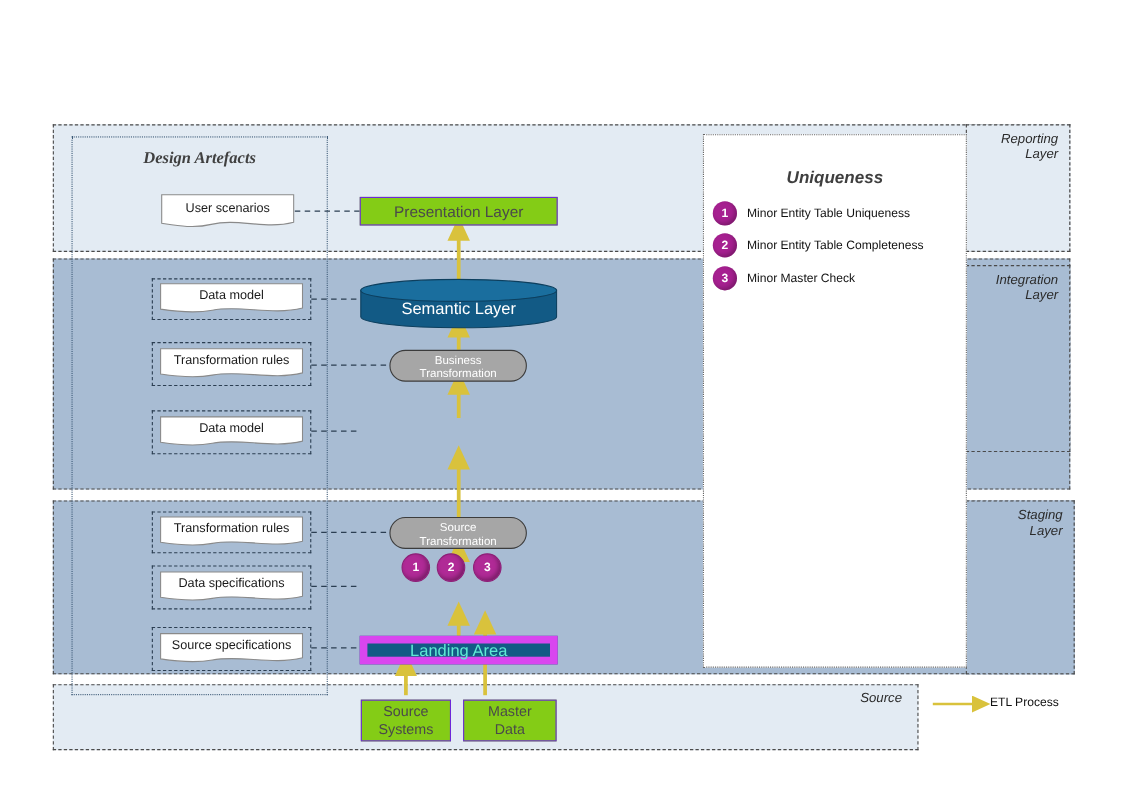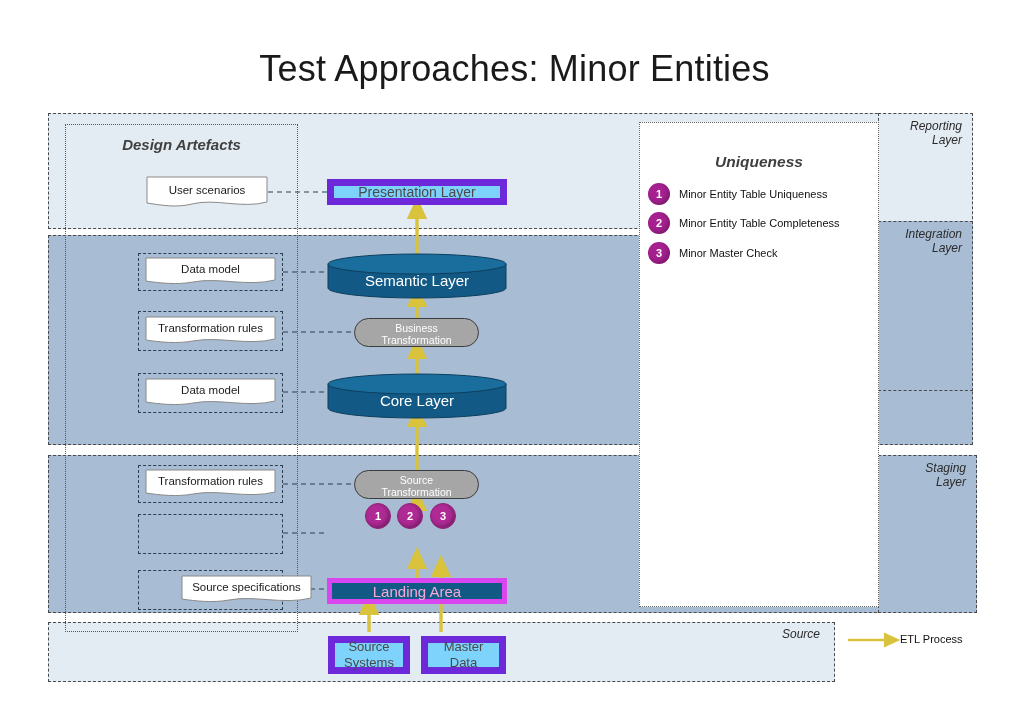--- a/index.html
+++ b/index.html
@@ -56,22 +56,22 @@
     position:absolute;left:0;top:0;width:100%;height:100%;
     display:flex;align-items:center;justify-content:center;
     color:#ffffff;font-size:15px;padding-top:8px;box-sizing:border-box;
   }
 
   
   .boxn{
     position:absolute;box-sizing:border-box;display:flex;
     align-items:center;justify-content:center;text-align:center;
   }
-  .box-white{background:#7dd3fc;border:7px solid #6d28d9;color:#4a4a4a;text-align:center;}
-  .box-blue{background:#125a85;border:5px solid #d946ef;color:#f9a8d4;justify-content:center;}
+  .box-white{background:#84cc16;border:1px solid #6d28d9;color:#4a4a4a;text-align:center;}
+  .box-blue{background:#125a85;border:7px solid #d946ef;color:#5eead4;justify-content:center;}
 
   
   .pill{
     position:absolute;box-sizing:border-box;border-radius:999px;
     background:#a6a6a6;border:1.5px solid #3c3c3c;color:#ffffff;
     display:flex;align-items:flex-end;justify-content:center;text-align:center;
     font-size:10.5px;line-height:1.15;
   }
 
   
@@ -108,56 +108,55 @@
   
   .legend-text{
     position:absolute;font-size:11px;color:#111;
   }
 </style>
 </head>
 <body>
 
 <div id="stage">
 
-  <div class="title">Test Approaches: Minor Entities</div>
 
   <div class="band band-light" style="left:48px;top:113px;width:925px;height:116px;"></div>
 
   <div class="band band-mid" style="left:48px;top:235px;width:925px;height:210px;"></div>
 
   <div class="band band-mid" style="left:48px;top:455px;width:929px;height:158px;"></div>
 
   <div class="band band-light" style="left:48px;top:622px;width:787px;height:60px;"></div>
 
   <div class="label-cell band-light" style="left:878px;top:113px;width:95px;height:116px;">
     <div class="band-label" style="width:85px;">
       <span>Reporting</span><br>
       <span>Layer</span>
     </div>
   </div>
 
-  <div class="label-cell band-mid" style="left:878px;top:221px;width:95px;height:170px;">
+  <div class="label-cell band-mid" style="left:878px;top:241px;width:95px;height:170px;">
     <div class="band-label" style="width:85px;">
       <span>Integration</span><br>
       <span>Layer</span>
     </div>
   </div>
 
   <div class="label-cell band-mid" style="left:878px;top:455px;width:99px;height:158px;">
     <div class="band-label" style="width:85px;">
       <span>Staging</span><br>
       <span>Layer</span>
     </div>
   </div>
 
   <div class="band-label" style="left:700px;top:628px;width:120px;text-align:right;">
     <span>Source</span>
   </div>
 
-  <div class="design-col" style="left:65px;top:124px;width:233px;height:508px;">
+  <div class="design-col" style="left:65px;top:124px;width:233px;height:508px;font-family:Liberation Serif, serif;">
     <div class="design-title" style="top:11px;">Design Artefacts</div>
   </div>
 
   <svg class="svg-layer" viewBox="0 0 1029 720">
     <defs>
       <marker id="ah" markerWidth="7" markerHeight="7" refX="3.2" refY="3" orient="auto">
         <path d="M0,0 L6.5,3 L0,6 Z" fill="#d9c23c"></path>
       </marker>
       <marker id="ahl" markerWidth="8" markerHeight="8" refX="3.5" refY="3.2" orient="auto">
         <path d="M0,0 L7,3.2 L0,6.4 Z" fill="#d9c23c"></path>
@@ -231,23 +230,29 @@
 
   <div class="doc-frame" style="left:138px;top:465px;width:145px;height:38px;"></div>
   <div class="doc" style="left:145px;top:469px;width:131px;height:30px;">
     <svg width="131" height="30" viewBox="0 0 131 30" preserveAspectRatio="none">
       <path d="M1,1 H130 V23 C102,30 74,20 48,25 C32,28 14,26 1,24 Z" fill="#ffffff" stroke="#8a8a8a" stroke-width="1"></path>
     </svg>
     <div class="doc-text">Transformation rules</div>
   </div>
 
   <div class="doc-frame" style="left:138px;top:514px;width:145px;height:40px;"></div>
+  <div class="doc" style="left:145px;top:519px;width:131px;height:30px;">
+    <svg width="131" height="30" viewBox="0 0 131 30" preserveAspectRatio="none">
+      <path d="M1,1 H130 V23 C102,30 74,20 48,25 C32,28 14,26 1,24 Z" fill="#ffffff" stroke="#8a8a8a" stroke-width="1"></path>
+    </svg>
+    <div class="doc-text">Data specifications</div>
+  </div>
 
   <div class="doc-frame" style="left:138px;top:570px;width:145px;height:40px;"></div>
-  <div class="doc" style="left:145px;top:575px;width:131px;height:30px;margin-left:36px;">
+  <div class="doc" style="left:145px;top:575px;width:131px;height:30px;">
     <svg width="131" height="30" viewBox="0 0 131 30" preserveAspectRatio="none">
       <path d="M1,1 H130 V23 C102,30 74,20 48,25 C32,28 14,26 1,24 Z" fill="#ffffff" stroke="#8a8a8a" stroke-width="1"></path>
     </svg>
     <div class="doc-text">Source specifications</div>
   </div>
 
   <div class="boxn box-white" style="left:327px;top:179px;width:180px;height:26px;font-size:14px;">
     <span>Presentation Layer</span>
   </div>
 
@@ -259,27 +264,20 @@
     <div class="cyl-text">Semantic Layer</div>
   </div>
 
   <div class="pill" style="left:354px;top:318px;width:125px;height:29px;">
     <div>
       <span>Business</span><br>
       <span>Transformation</span>
     </div>
   </div>
 
-  <div class="cyl" style="left:327px;top:373px;width:180px;height:46px;">
-    <svg width="180" height="46" viewBox="0 0 180 46" preserveAspectRatio="none">
-      <path d="M1,11 H179 V35 A89,10 0 0 1 1,35 Z" fill="#125a85" stroke="#0d3f5e" stroke-width="1"></path>
-      <ellipse cx="90" cy="11" rx="89" ry="10" fill="#1a6e9e" stroke="#0d3f5e" stroke-width="1"></ellipse>
-    </svg>
-    <div class="cyl-text">Core Layer</div>
-  </div>
 
   <div class="pill" style="left:354px;top:470px;width:125px;height:29px;">
     <div>
       <span>Source</span><br>
       <span>Transformation</span>
     </div>
   </div>
 
 
   <div class="sbadge" style="left:365px;top:503px;">

